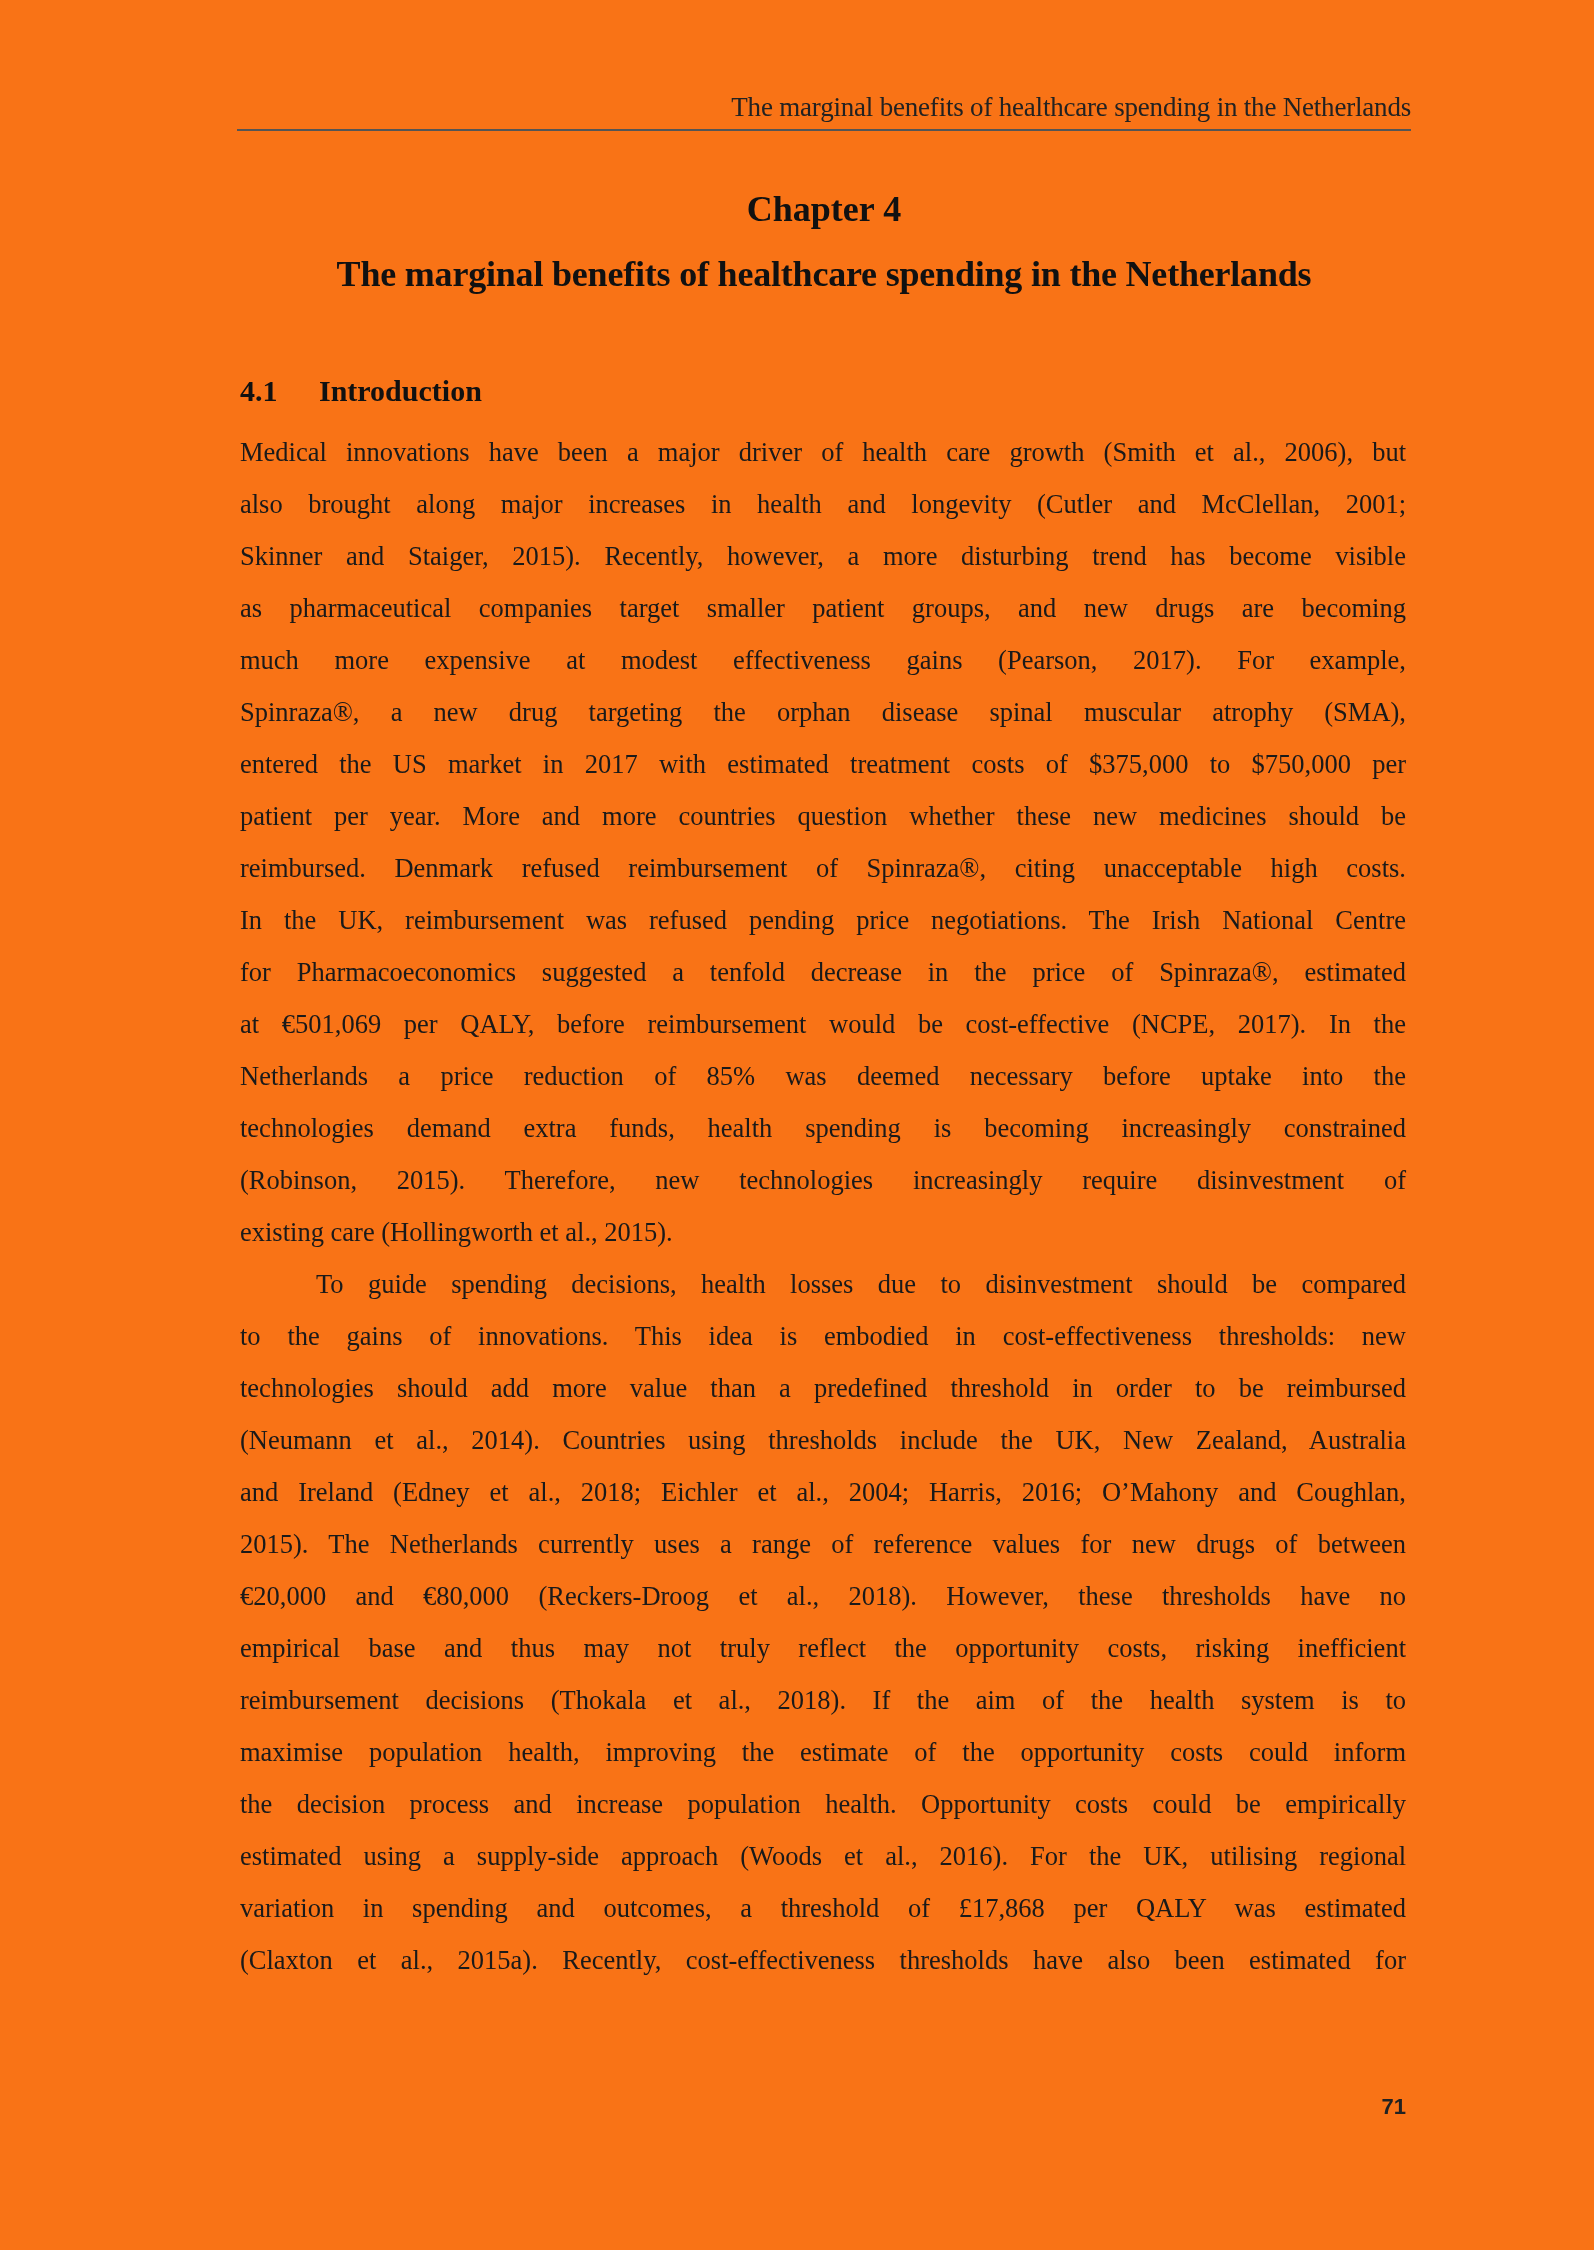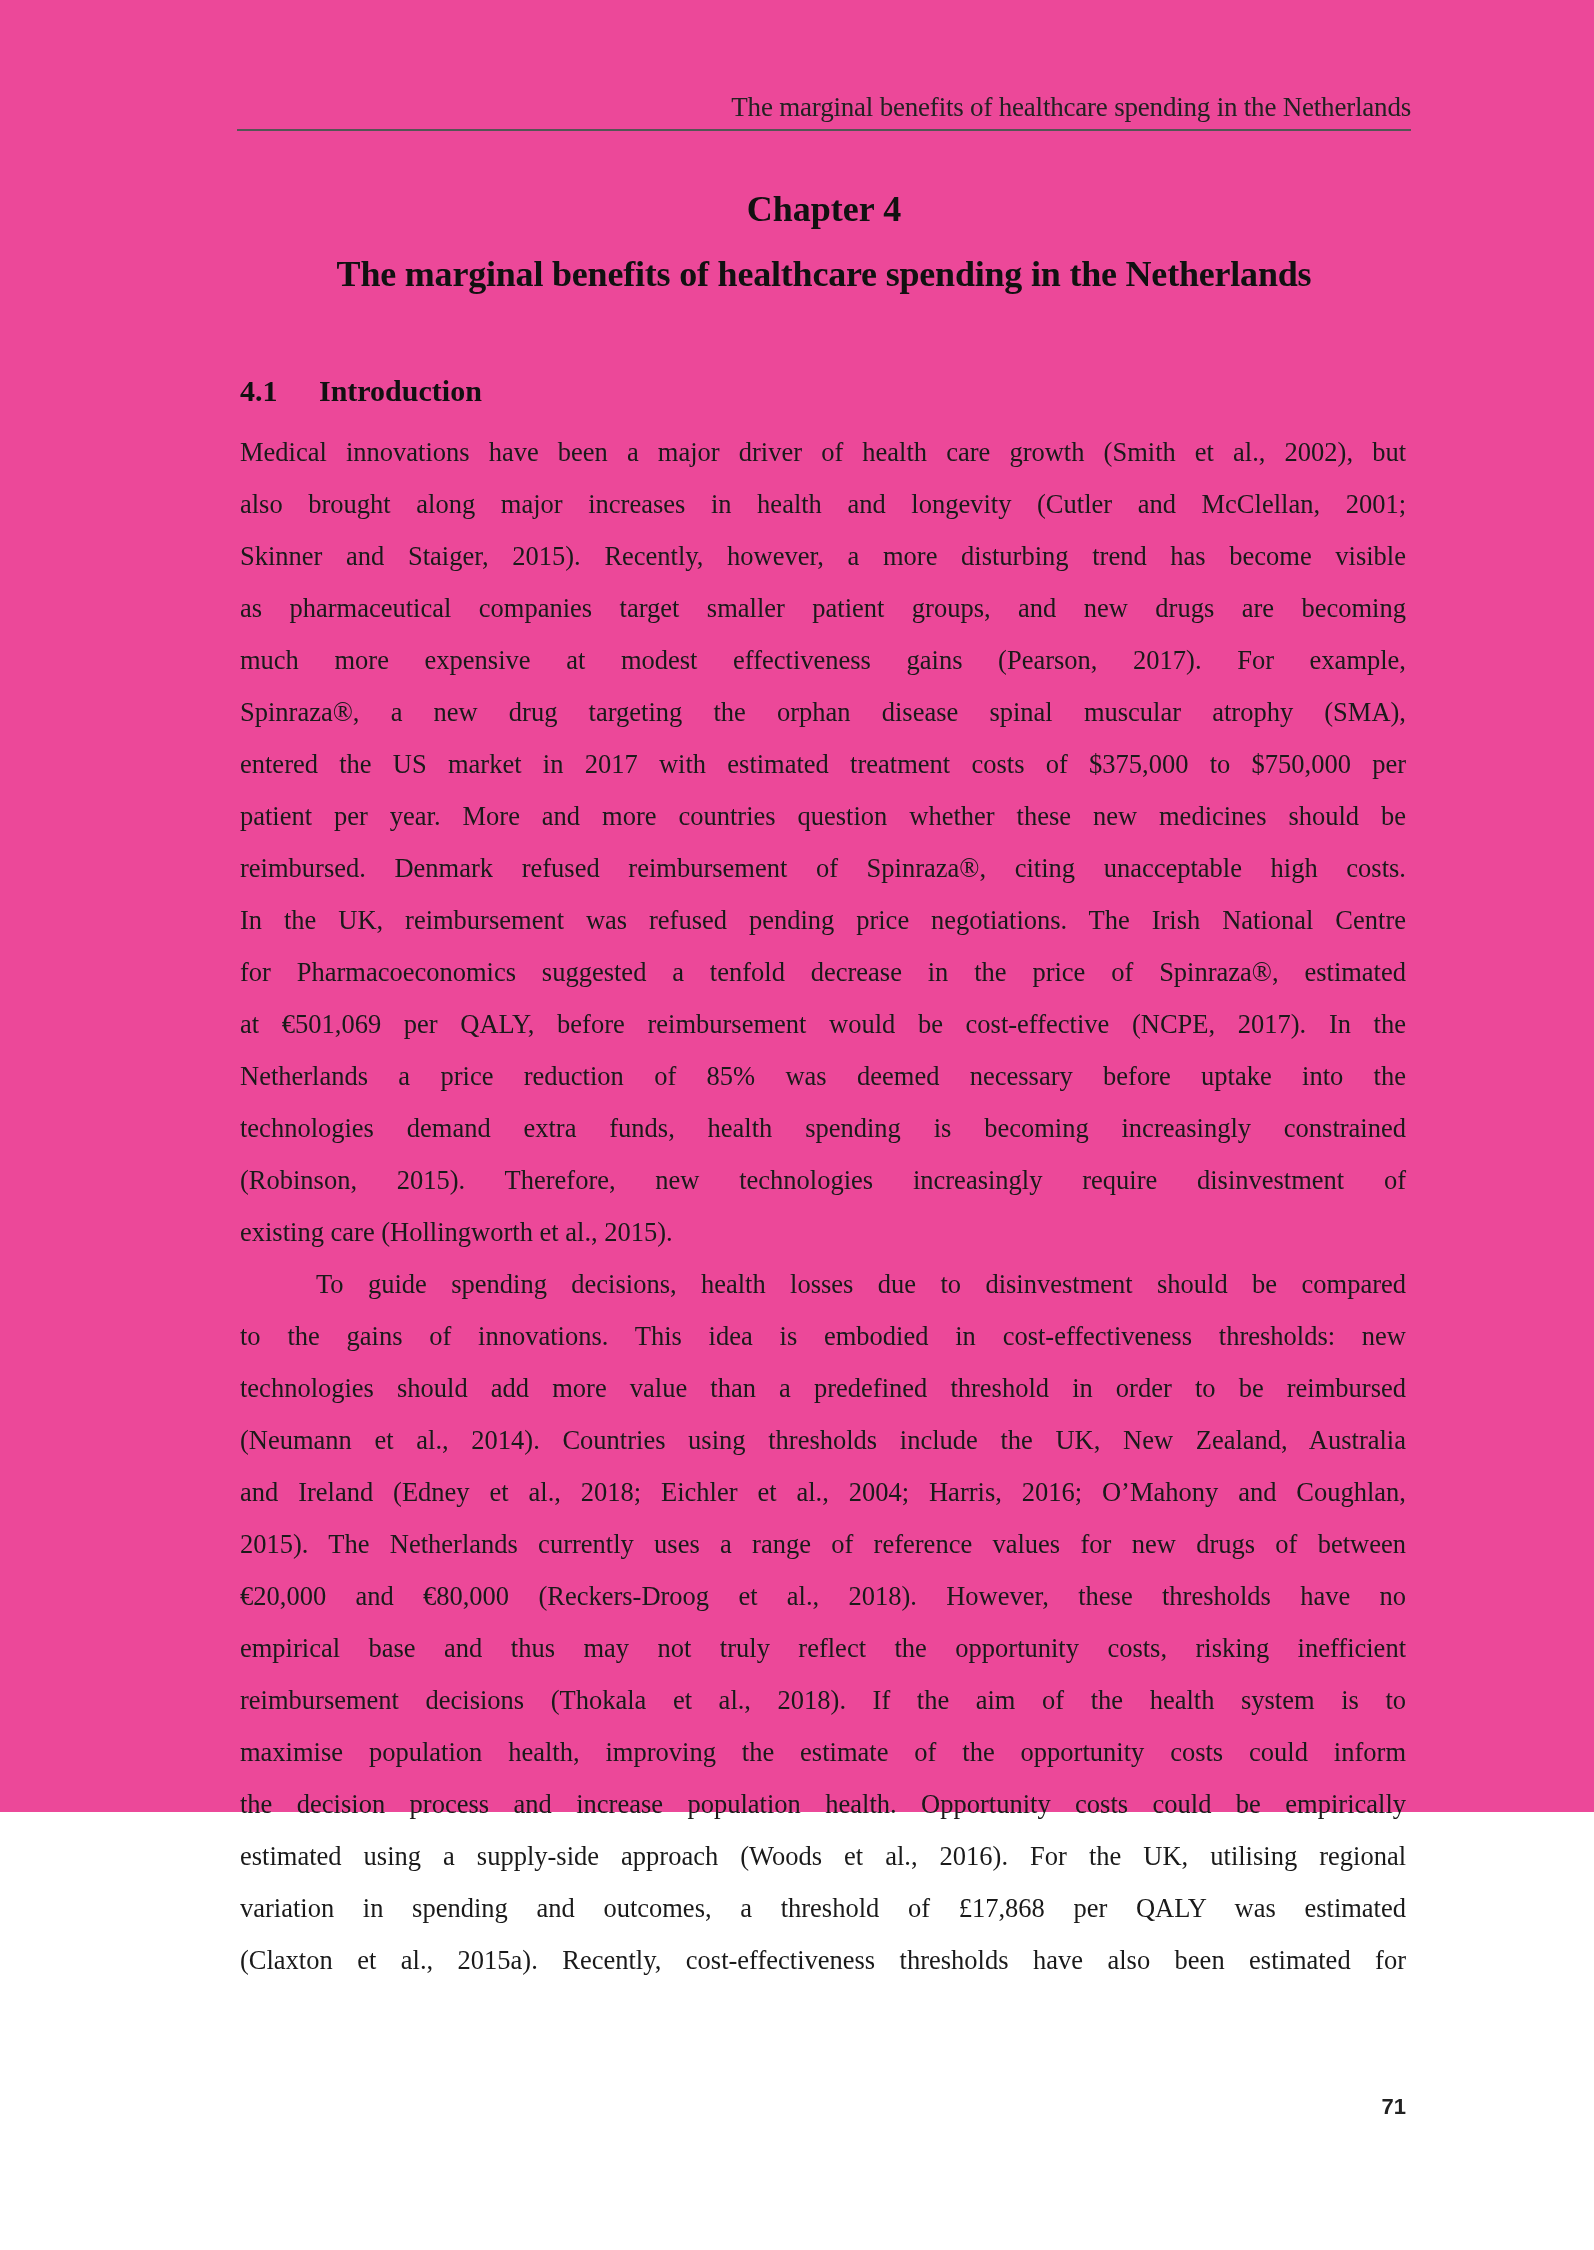--- a/index.html
+++ b/index.html
@@ -1,18 +1,18 @@
 <!DOCTYPE html>
 <html><head>
   <meta charset="utf-8">
   <style>
     html, body { margin: 0; padding: 0; background: #ffffff; }
     body { width: 1594px; height: 2250px; position: relative; overflow: hidden;
            font-family: "Liberation Serif", "DejaVu Serif", serif; color: #1a1a1a; }
-    .page { position: absolute; left: 0; top: 0; width: 1594px; height: 1812px; background: #ec4899; }
+    .page { position: absolute; left: 0; top: 0; width: 1594px; height: 2250px; background: #f97316; }
 
     .running-header { position: absolute; left: 237px; top: 92px; width: 1174px; text-align: right;
                       font-size: 27px; color: #222; letter-spacing: -0.2px; }
     .header-rule { position: absolute; left: 237px; top: 129px; width: 1174px; height: 2px; background: #555; }
 
     .chapter-label { position: absolute; left: 237px; top: 188px; width: 1174px; text-align: center;
                      font-size: 36px; font-weight: bold; color: #111; }
     .chapter-title { position: absolute; left: 237px; top: 253px; width: 1174px; text-align: center;
                      font-size: 36px; font-weight: bold; color: #111; letter-spacing: -0.2px; }
 
@@ -37,21 +37,21 @@
 
   <div class="chapter-label">Chapter 4</div>
   <div class="chapter-title">The marginal benefits of healthcare spending in the Netherlands</div>
 
   <div class="section-heading">
     <span class="num">4.1</span><span>Introduction</span>
   </div>
 
   <div class="body">
     <div>
-      <div class="line">Medical innovations have been a major driver of health care growth (Smith et al., 2002), but</div>
+      <div class="line">Medical innovations have been a major driver of health care growth (Smith et al., 2006), but</div>
       <div class="line">also brought along major increases in health and longevity (Cutler and McClellan, 2001;</div>
       <div class="line">Skinner and Staiger, 2015). Recently, however, a more disturbing trend has become visible</div>
       <div class="line">as pharmaceutical companies target smaller patient groups, and new drugs are becoming</div>
       <div class="line">much more expensive at modest effectiveness gains (Pearson, 2017). For example,</div>
       <div class="line">Spinraza®, a new drug targeting the orphan disease spinal muscular atrophy (SMA),</div>
       <div class="line">entered the US market in 2017 with estimated treatment costs of $375,000 to $750,000 per</div>
       <div class="line">patient per year. More and more countries question whether these new medicines should be</div>
       <div class="line">reimbursed. Denmark refused reimbursement of Spinraza®, citing unacceptable high costs.</div>
       <div class="line">In the UK, reimbursement was refused pending price negotiations. The Irish National Centre</div>
       <div class="line">for Pharmacoeconomics suggested a tenfold decrease in the price of Spinraza®, estimated</div>

